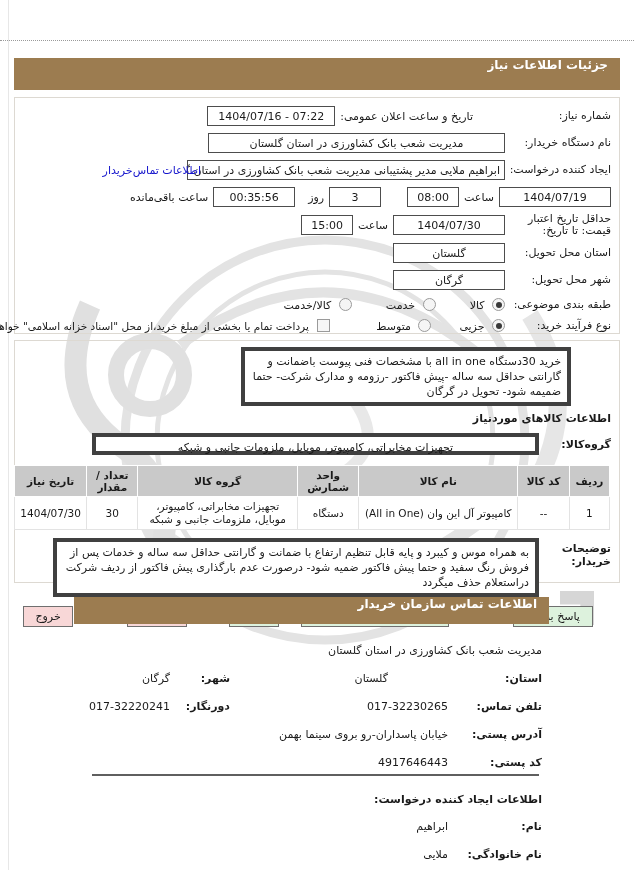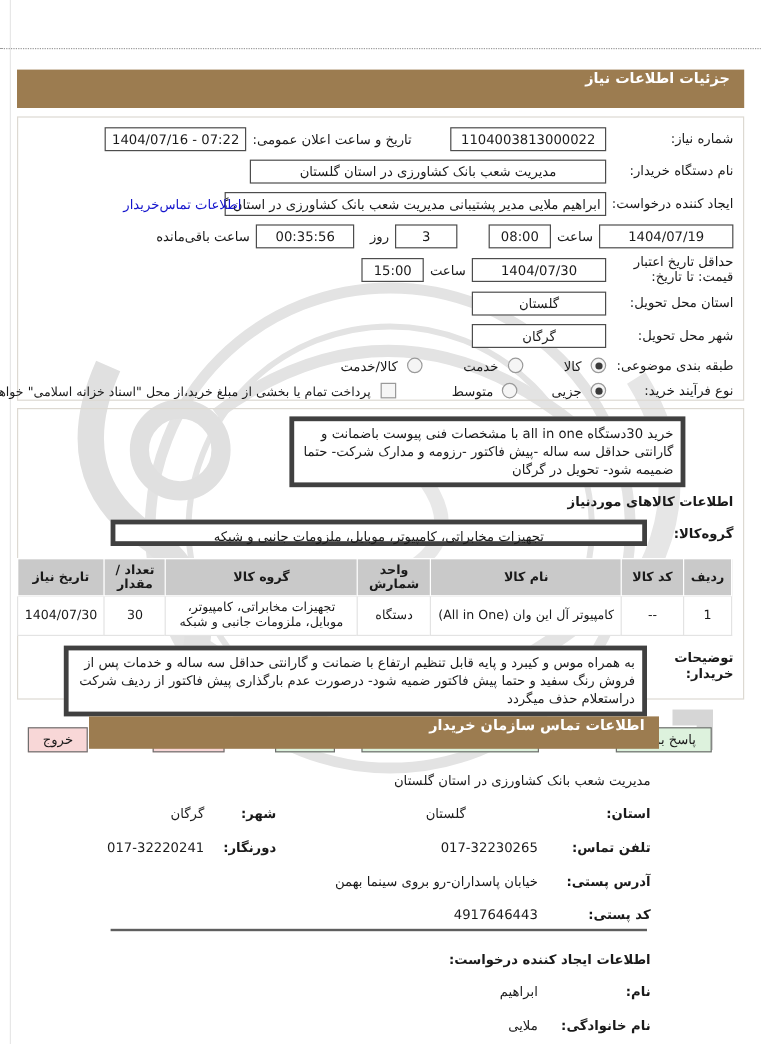--- a/index.html
+++ b/index.html
@@ -90,23 +90,22 @@
 <div class="content">
 
   <div class="bar bar1">
     <span>جزئیات اطلاعات نیاز</span>
   </div>
 
   <div class="panel panel1">
 
     <div class="frow">
       <span class="flabel">شماره نیاز:</span>
-      <span class="ibox ltr" style="width:130px">1104003813000022</span>
       <span class="sm-lbl" style="margin-right:32px">تاریخ و ساعت اعلان عمومی:</span>
-      <span class="ibox ltr" style="width:118px">1404/07/16 - 07:22</span>
+      <span class="ibox ltr" style="width:128px">1404/07/16 - 07:22</span>
     </div>
 
     <div class="frow">
       <span class="flabel">نام دستگاه خریدار:</span>
       <span class="ibox" style="width:297px">مدیریت شعب بانک  کشاورزی در استان  گلستان</span>
     </div>
 
     <div class="frow">
       <span class="flabel">ایجاد کننده درخواست:</span>
       <span class="creator-wrap">

